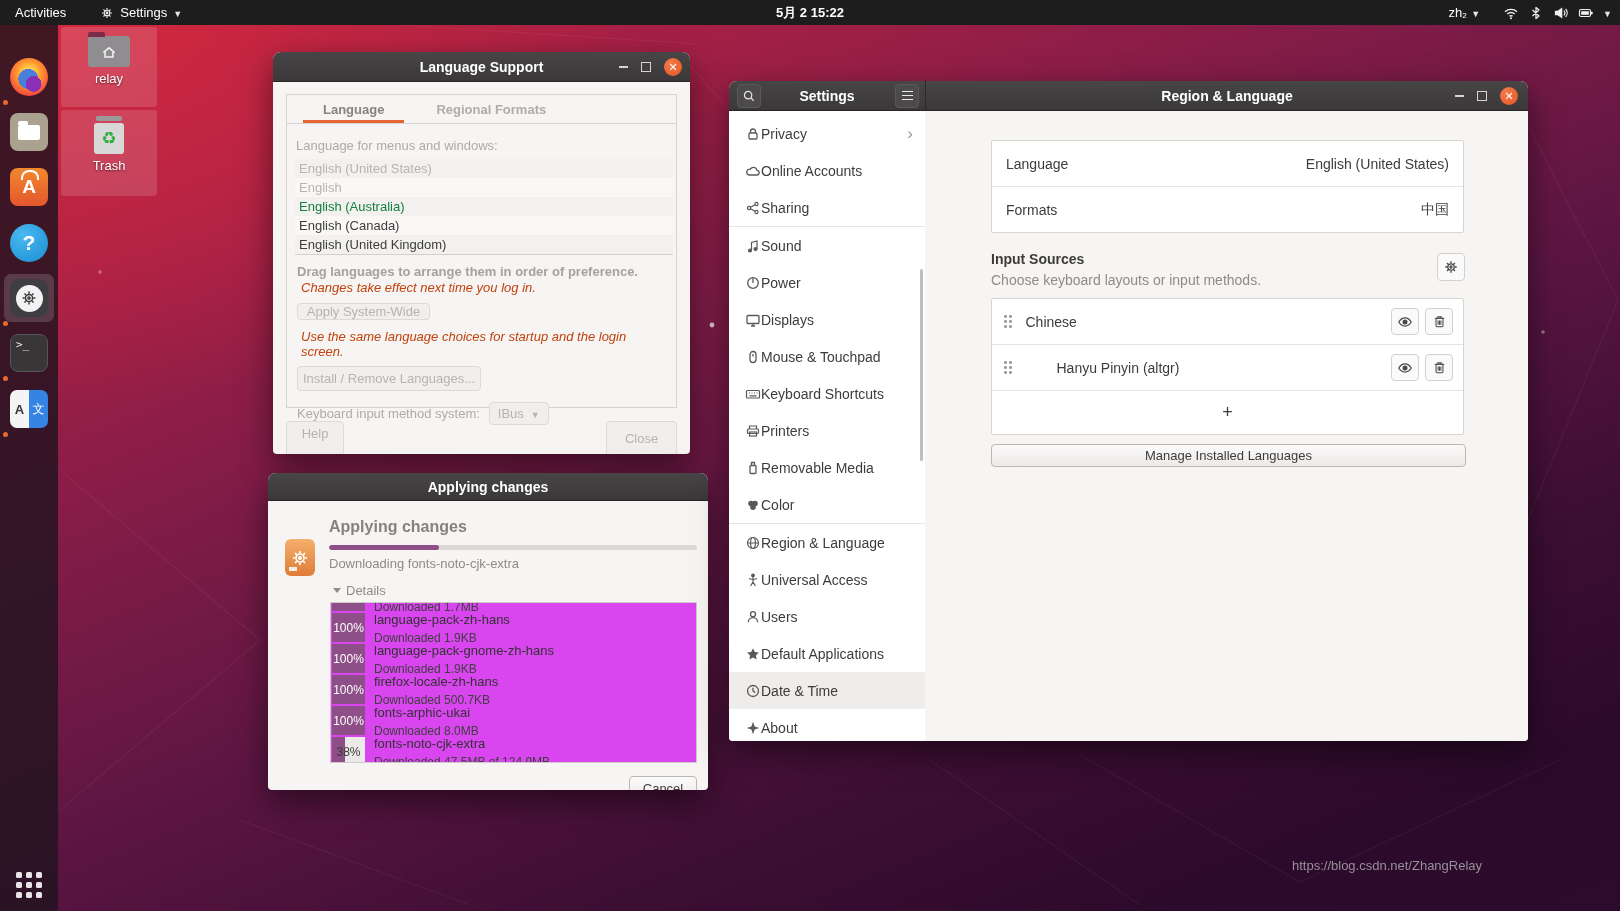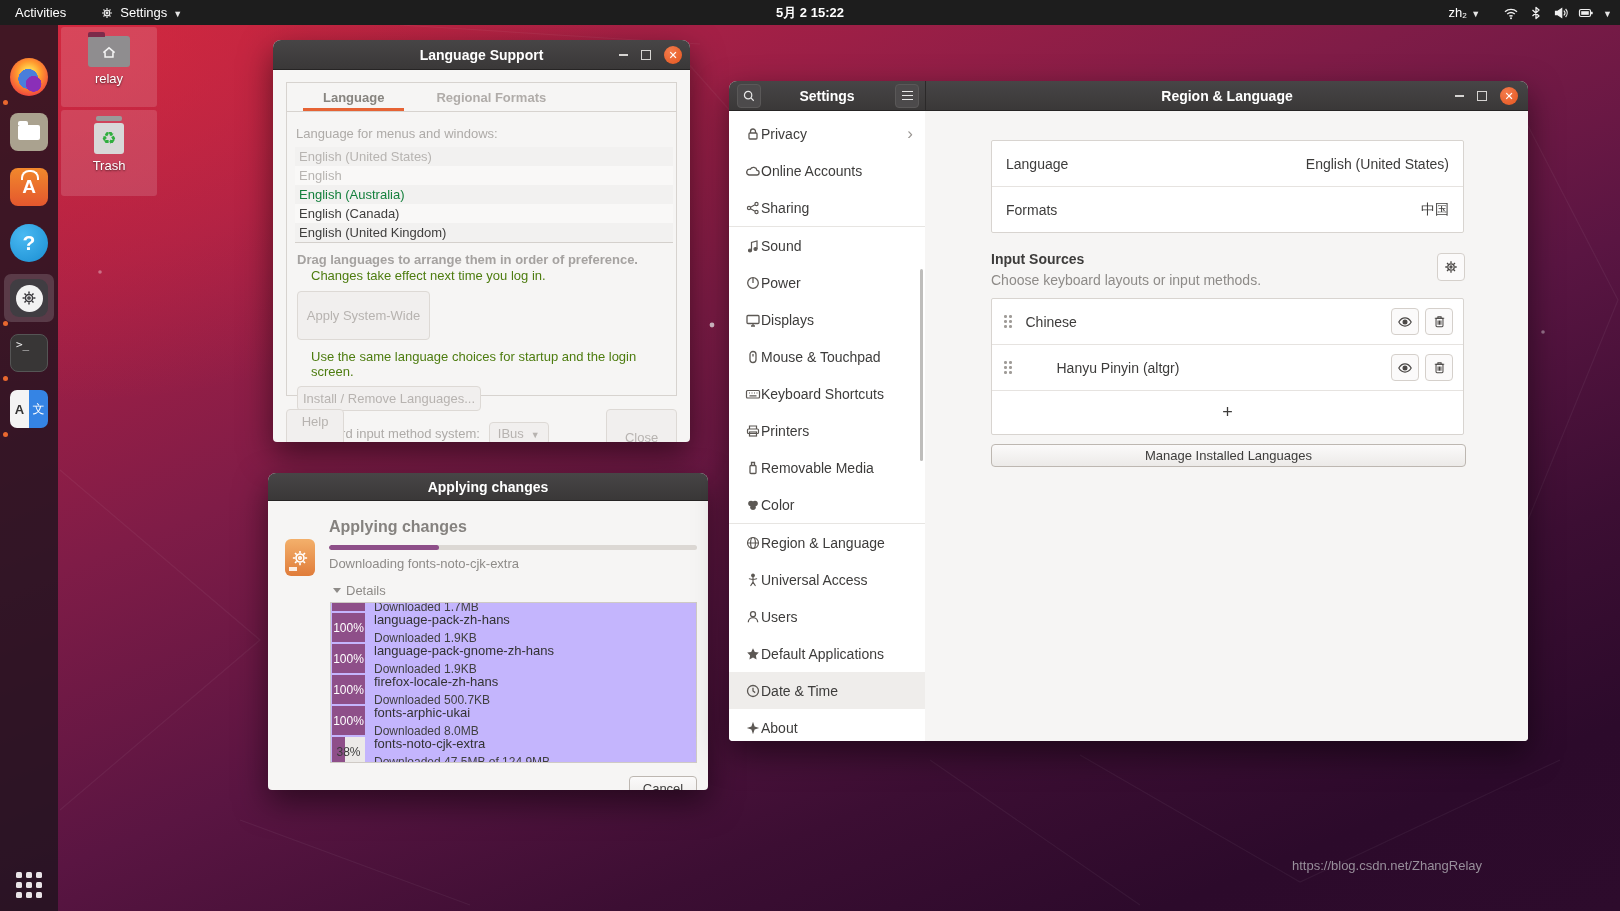--- a/index.html
+++ b/index.html
@@ -61,43 +61,43 @@
   .tab.active{color:#87847f;}
   .tab.active:after{content:"";position:absolute;left:2px;right:2px;bottom:0;height:3px;background:#e66334;}
   .ls-content{padding:10px 8px 0 8px;font-size:13px;}
   .dimlabel{color:#aeaba8;margin:4px 0 6px 1px;}
   .ls-list{width:378px;border-bottom:1px solid #d4d0cc;}
   .lrow{height:19px;display:flex;align-items:center;padding-left:4px;font-size:13px;color:#3f3e3d;}
   .lrow:nth-child(odd){background:#f2f1f0;}
   .lrow:nth-child(even){background:#f9f8f7;}
   .lrow.dim{color:#b7b4b1;}
   .hintb{color:#a5a2a0;font-weight:700;margin:9px 0 0 2px;}
-  .hintn{color:#4d7c0f;margin:1px 0 0 16px;}
+  .hintn{color:#c2410c;margin:1px 0 0 6px;font-style:italic;}
   .gbtn{display:inline-block;background:#f1efee;border:1px solid #ddd9d5;border-radius:4px;color:#b7b3b0;font-size:13px;text-align:center;}
   .btn{display:inline-block;background:linear-gradient(180deg,#fbfafa,#eceae8);border:1px solid #bdb7b1;border-radius:4px;color:#3d3c3b;font-size:13px;text-align:center;}
-  .applyb{width:131px;padding:16px 0;margin:8px 0 0 2px;}
+  .applyb{width:131px;padding:0 0;margin:8px 0 0 2px;}
   .installb{width:182px;padding:4px 0;margin:7px 0 0 2px;}
   .imerow{display:flex;align-items:center;gap:9px;margin:11px 0 0 2px;color:#aeaba8;}
   .imedd{padding:3px 8px;display:inline-flex;align-items:center;gap:7px;}
   .ls-actions{display:flex;justify-content:space-between;margin-top:13px;}
   .helpb{width:56px;padding:4px 0;}
-  .closeb{width:69px;padding:20px 0;}
+  .closeb{width:69px;padding:9px 0;}
   
   .dlg-titlebar{height:27px;font-size:14px;}
   .dlg-body{padding:11px 11px 8px;position:relative;}
   .appico{position:absolute;left:17px;top:38px;width:30px;height:37px;border-radius:6px;background:linear-gradient(180deg,#f3b06b,#e07c3a);display:flex;align-items:center;justify-content:center;color:#fff;}
   .appico:after{content:"";position:absolute;left:4px;bottom:5px;width:8px;height:4px;background:rgba(255,255,255,.85);}
   .dlg-head{margin-left:50px;}
   .dlg-h{font-size:16px;font-weight:700;color:#85827f;margin:6px 0 0 0;}
   .ptrack{width:368px;height:5px;border-radius:3px;background:#dcd8d4;margin-top:9px;overflow:hidden;}
   .pfill{height:100%;width:var(--p,30%);background:#8e4f89;border-radius:3px;}
   .dstatus{color:#8e8b88;font-size:13px;margin-top:6px;}
   .dexp{margin:12px 0 4px 54px;color:#8e8b88;font-size:13px;display:flex;align-items:center;gap:5px;}
   .dexp:before{content:"";width:0;height:0;border-left:4px solid transparent;border-right:4px solid transparent;border-top:5px solid #8e8b88;}
-  .dlg-list{margin-left:51px;width:367px;height:161px;background:#c4b5fd;border:1px solid #cfcac5;box-sizing:border-box;overflow:hidden;}
+  .dlg-list{margin-left:51px;width:367px;height:161px;background:#d946ef;border:1px solid #cfcac5;box-sizing:border-box;overflow:hidden;}
   .drow{height:31px;display:flex;align-items:center;gap:9px;padding-left:1px;}
   .drow.partial{margin-top:-22px;}
   .block{width:33px;height:29px;flex:0 0 33px;background:linear-gradient(90deg,#8e4f89 var(--p,100%),#eceae8 var(--p,100%));color:#fff;font-size:12px;display:flex;align-items:center;justify-content:center;}
   .block.darktext{color:#3b3b3b;}
   .dcol{line-height:1.1;}
   .dname{font-size:13px;color:#323232;}
   .dsub{font-size:12px;color:#3f3f3f;}
   .dlg-actions{display:flex;justify-content:flex-end;margin-top:13px;}
   .cancelb{width:66px;padding:4px 0;}
   
@@ -391,21 +391,21 @@
   <div class="dicon" style="left:61px;top:110px;height:86px">
     <div class="trashic">
       <span class="trashlid"></span>
       <span class="trashbody">
           <span>♻</span>
         </span>
     </div>
     <span class="dlabel">Trash</span>
   </div>
 
-  <div class="window" style="left:273px;top:40px;width:417px;height:402px">
+  <div class="window" style="left:273px;top:52px;width:417px;height:402px">
     <div class="titlebar">
       <span>Language Support</span>
       <span class="wctrl">
         <span class="wmin"></span>
         <span class="wmax"></span>
         <span class="wclose">✕</span>
       </span>
     </div>
     <div class="ls-body">
       <div class="notebook">

